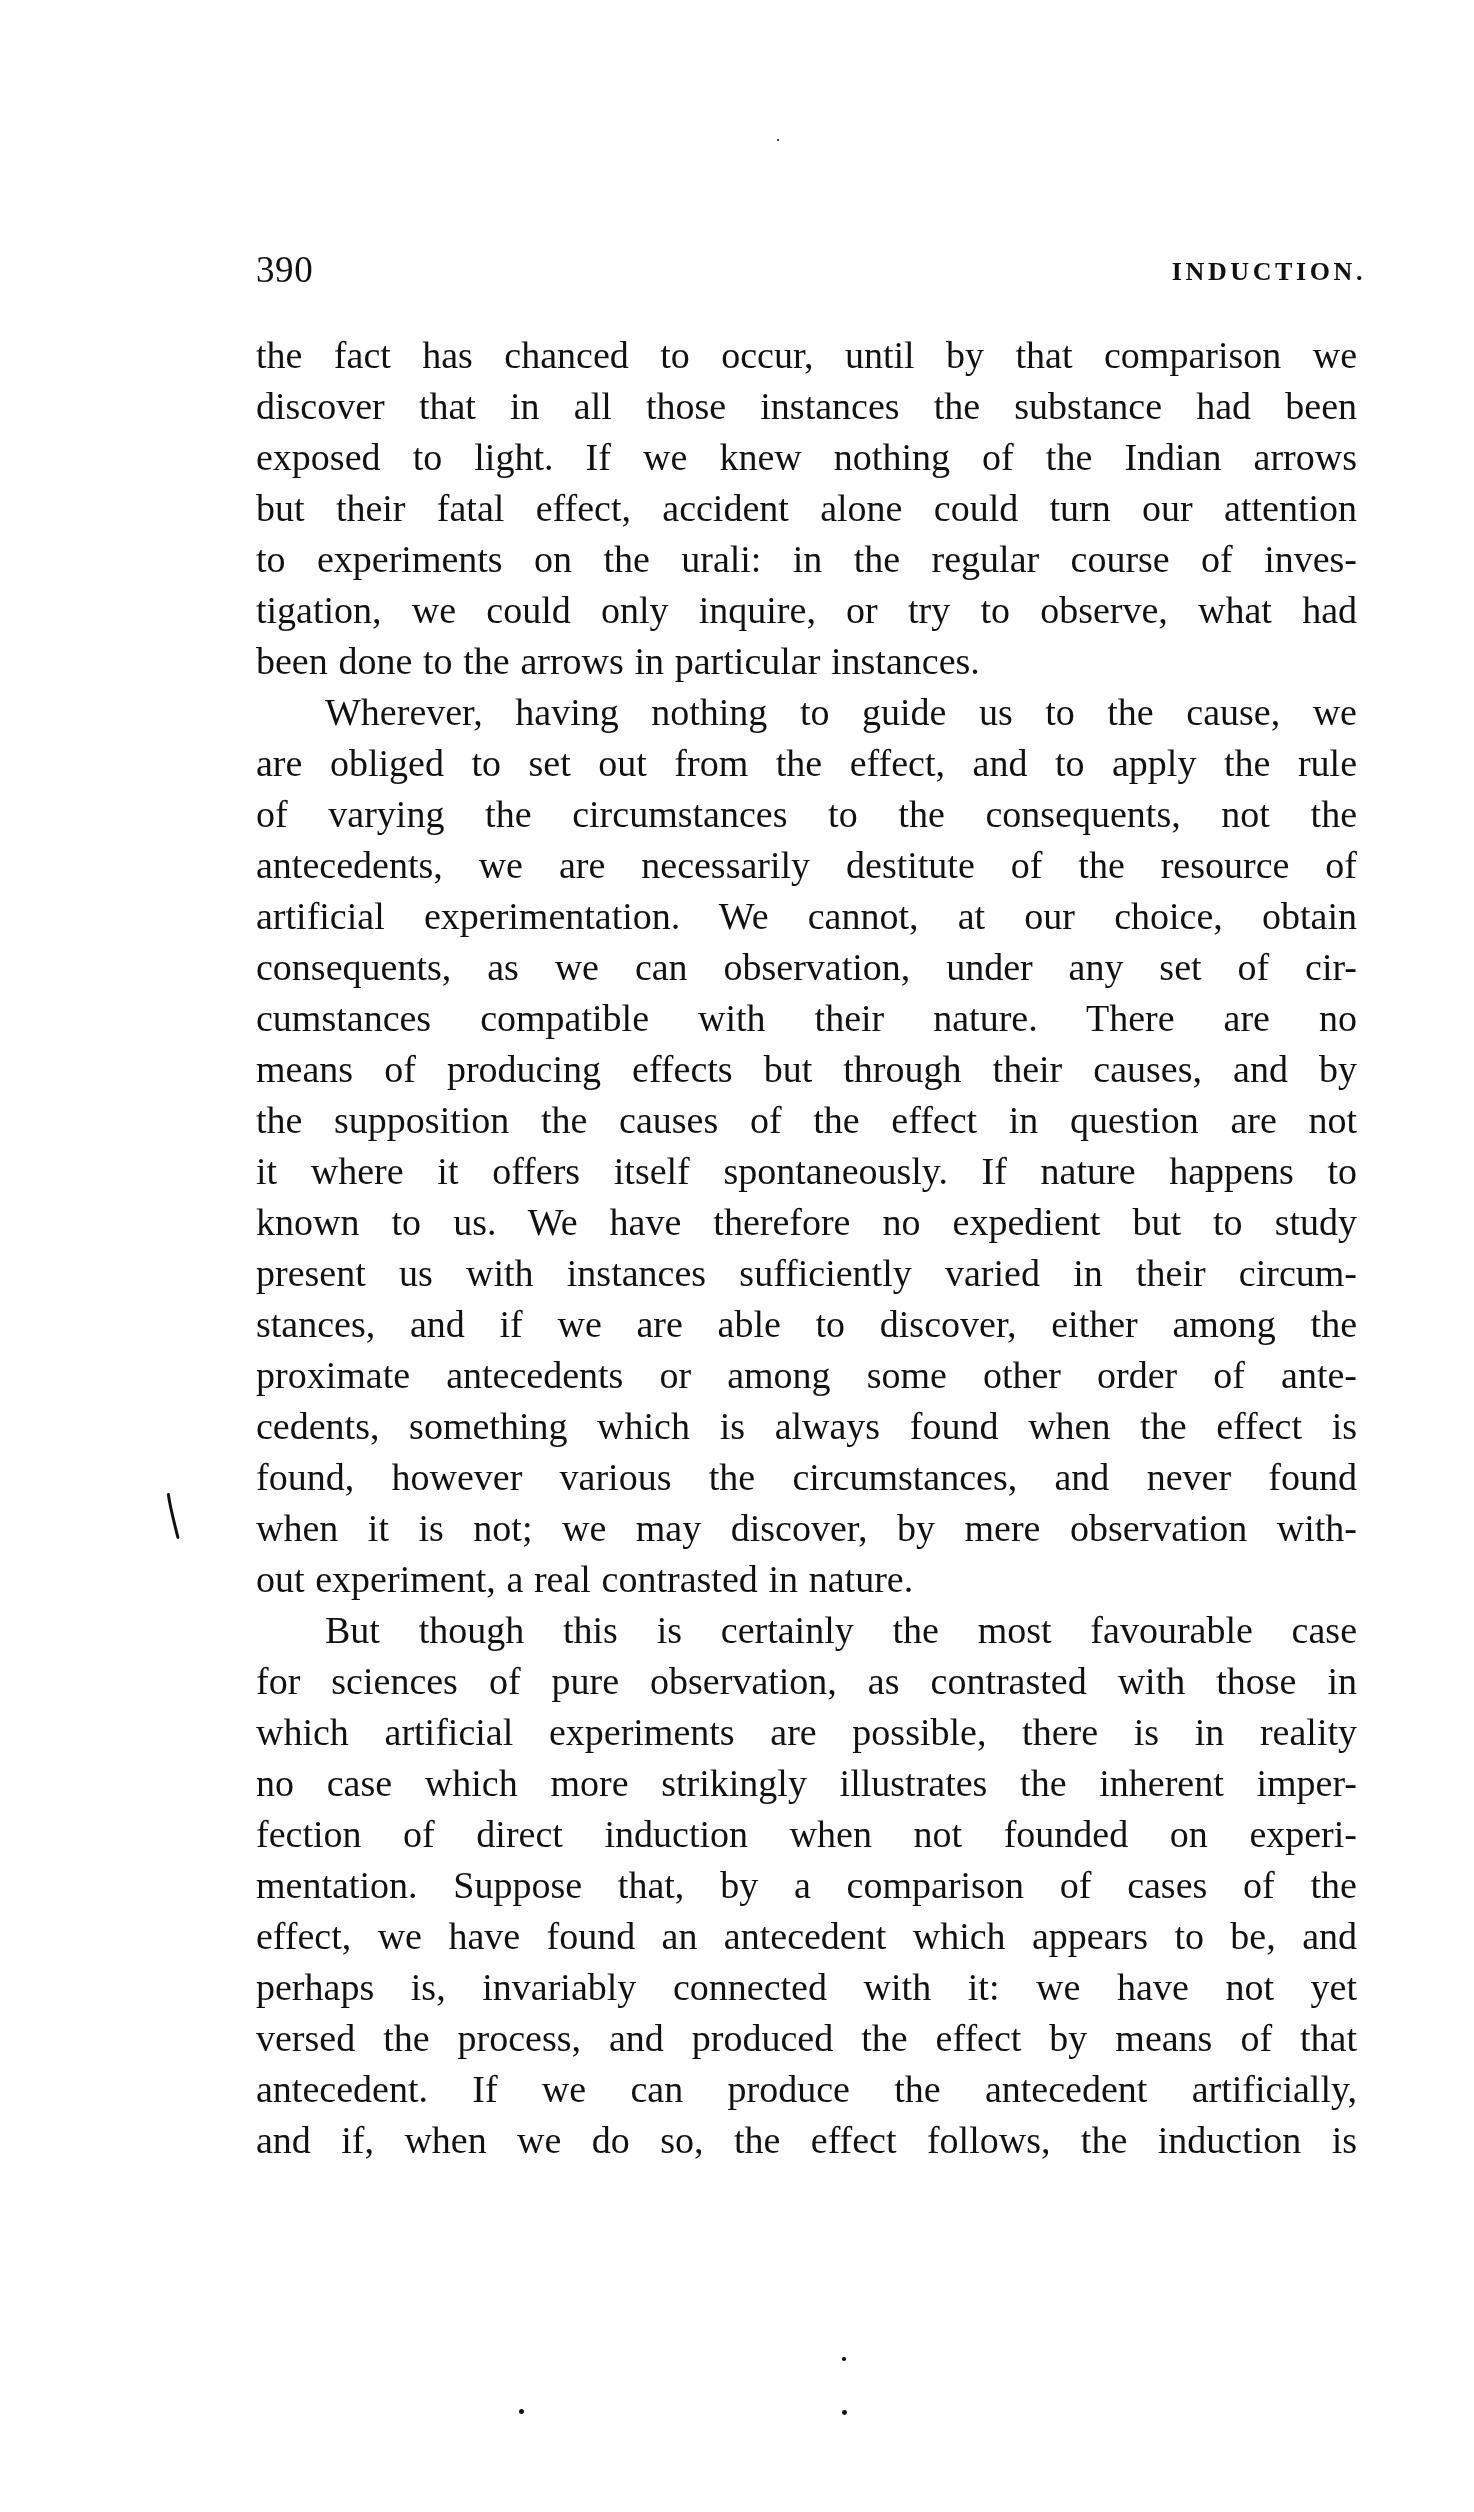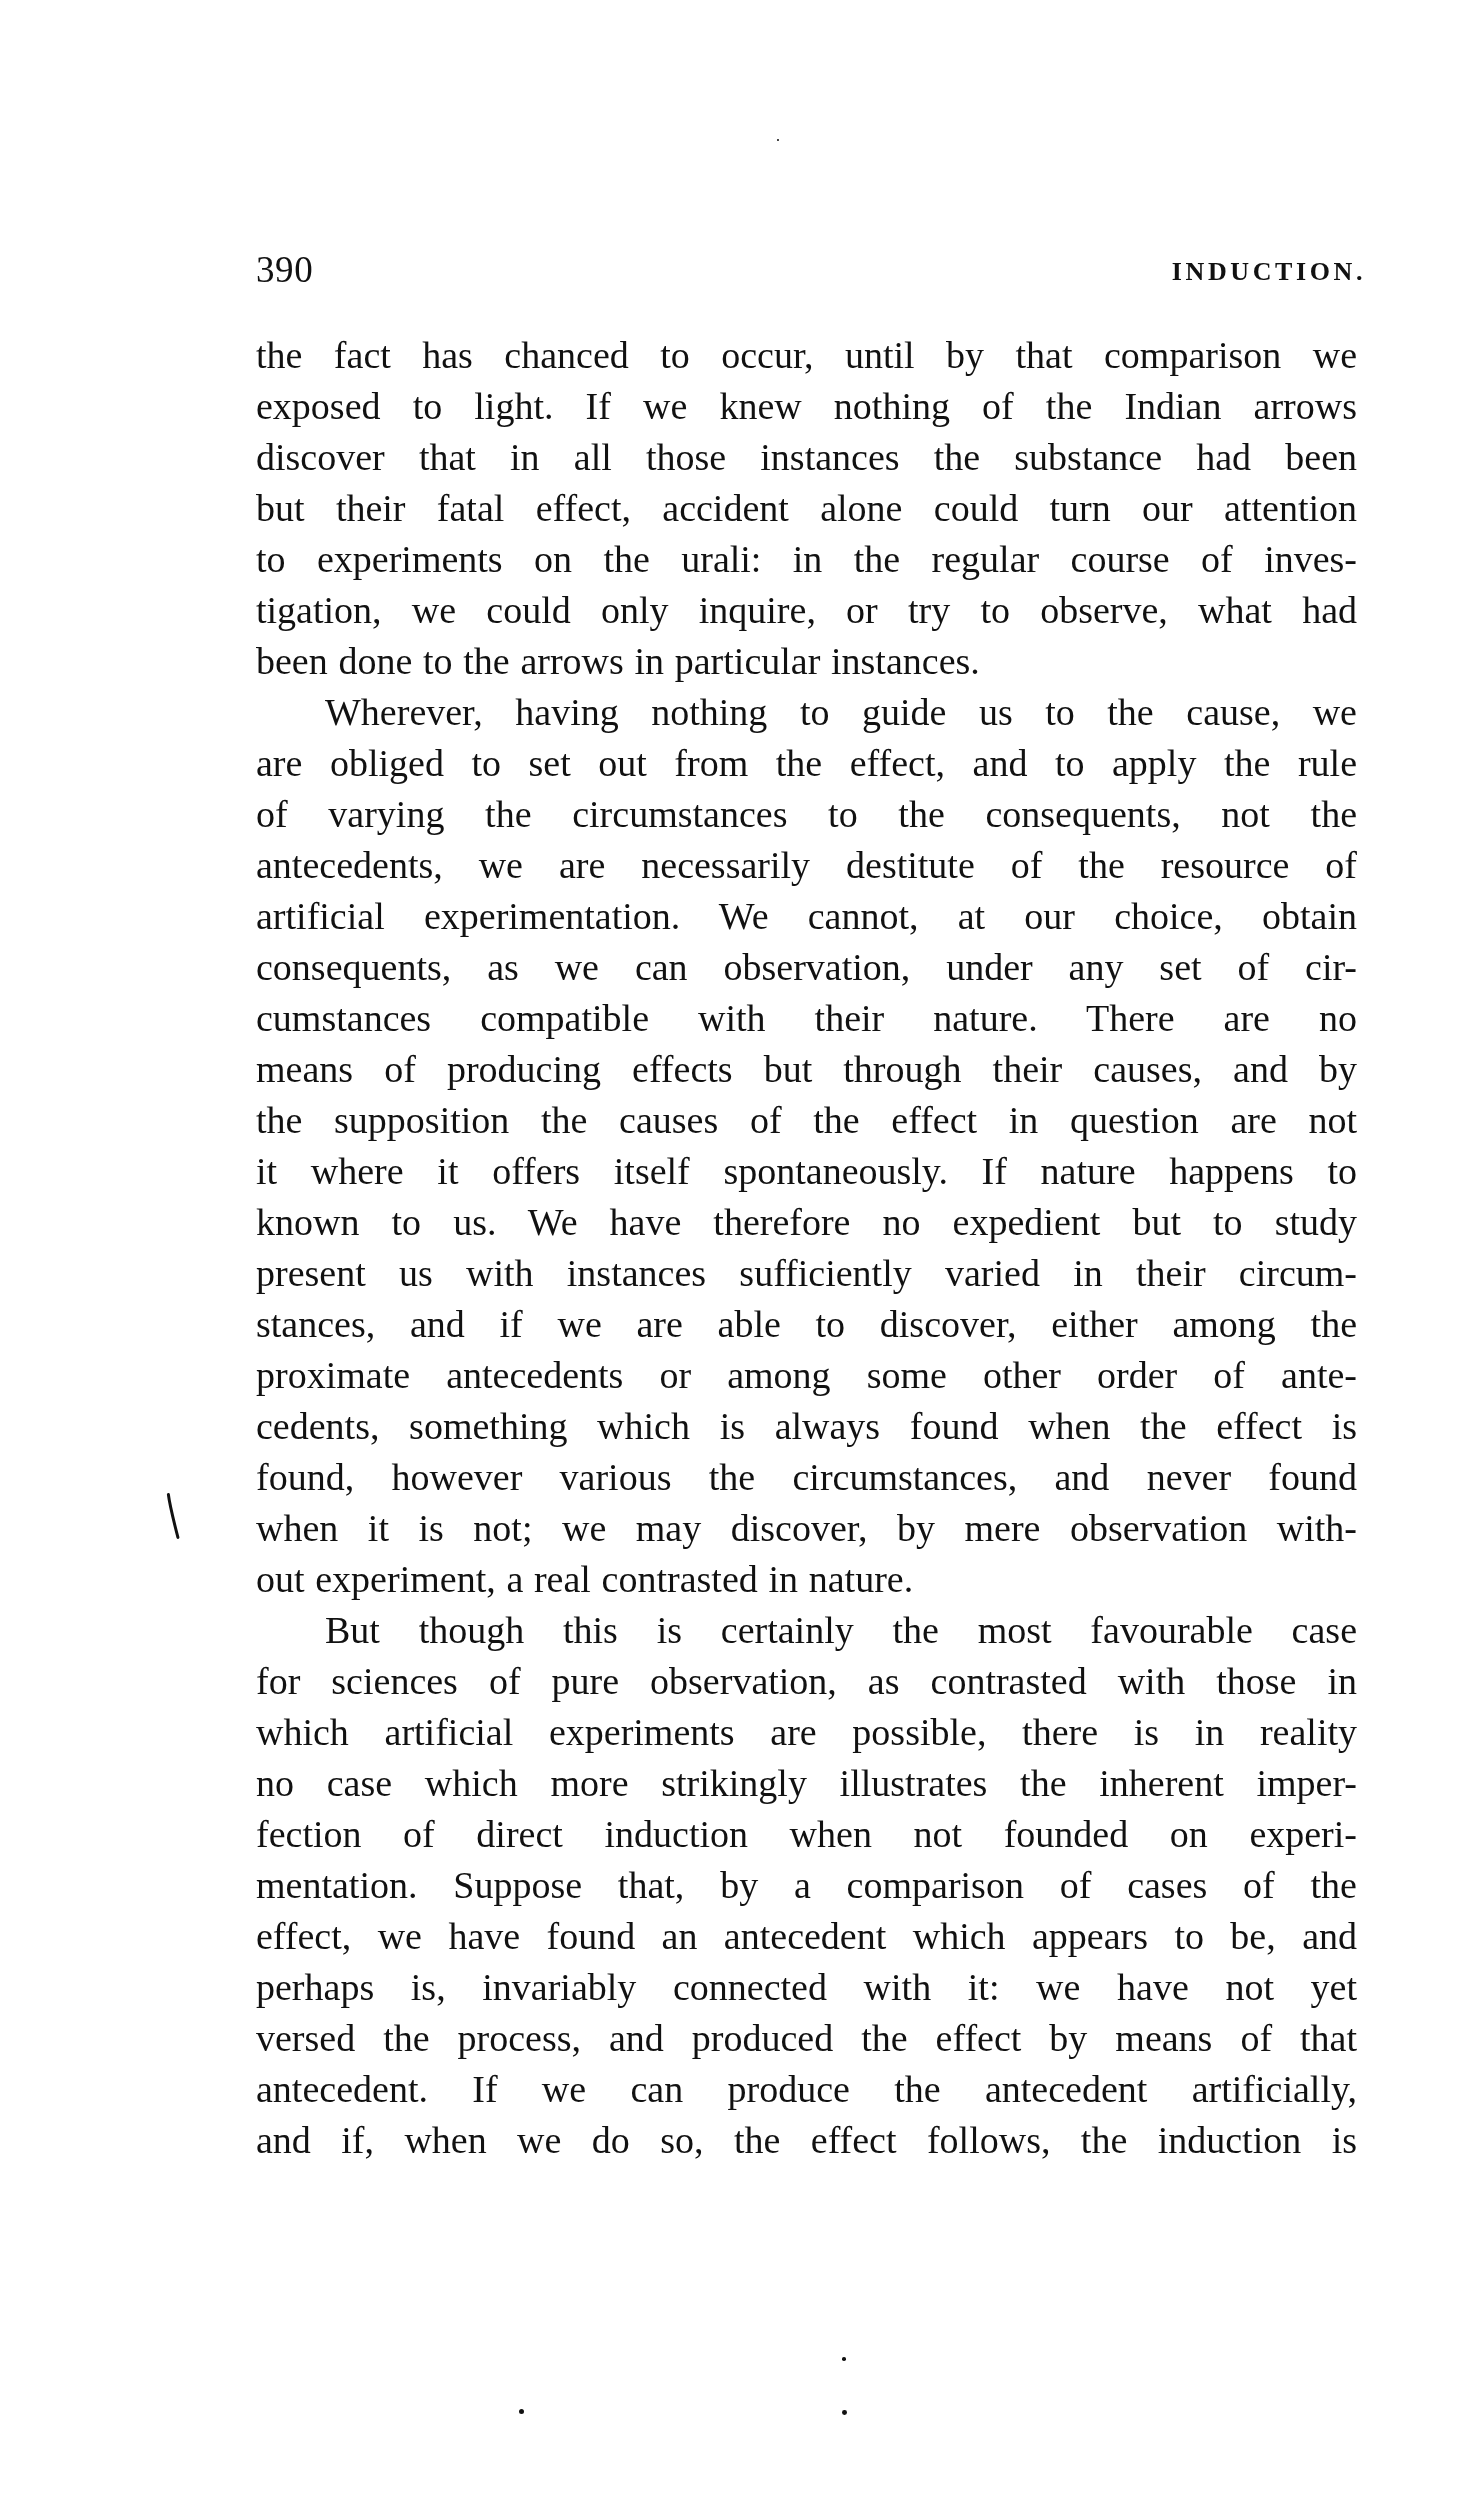--- a/index.html
+++ b/index.html
@@ -90,22 +90,22 @@
 <div class="page">
 
   <div class="running-head">
     <span class="page-number">390</span>
     <span class="head-title">INDUCTION.</span>
   </div>
 
   <div class="body-text" id="body-text">
       <div>
         <span class="line">the fact has chanced to occur, until by that comparison we</span>
+        <span class="line">discover that in all those instances the substance had been</span>
         <span class="line">exposed to light.  If we knew nothing of the Indian arrows</span>
-        <span class="line">discover that in all those instances the substance had been</span>
         <span class="line">but their fatal effect, accident alone could turn our attention</span>
         <span class="line">to experiments on the urali: in the regular course of inves-</span>
         <span class="line">tigation, we could only inquire, or try to observe, what had</span>
         <span class="line last">been done to the arrows in particular instances.</span>
       </div>
       <div>
         <span class="line indent">Wherever, having nothing to guide us to the cause, we</span>
         <span class="line">are obliged to set out from the effect, and to apply the rule</span>
         <span class="line">of varying the circumstances to the consequents, not the</span>
         <span class="line">antecedents, we are necessarily destitute of the resource of</span>

